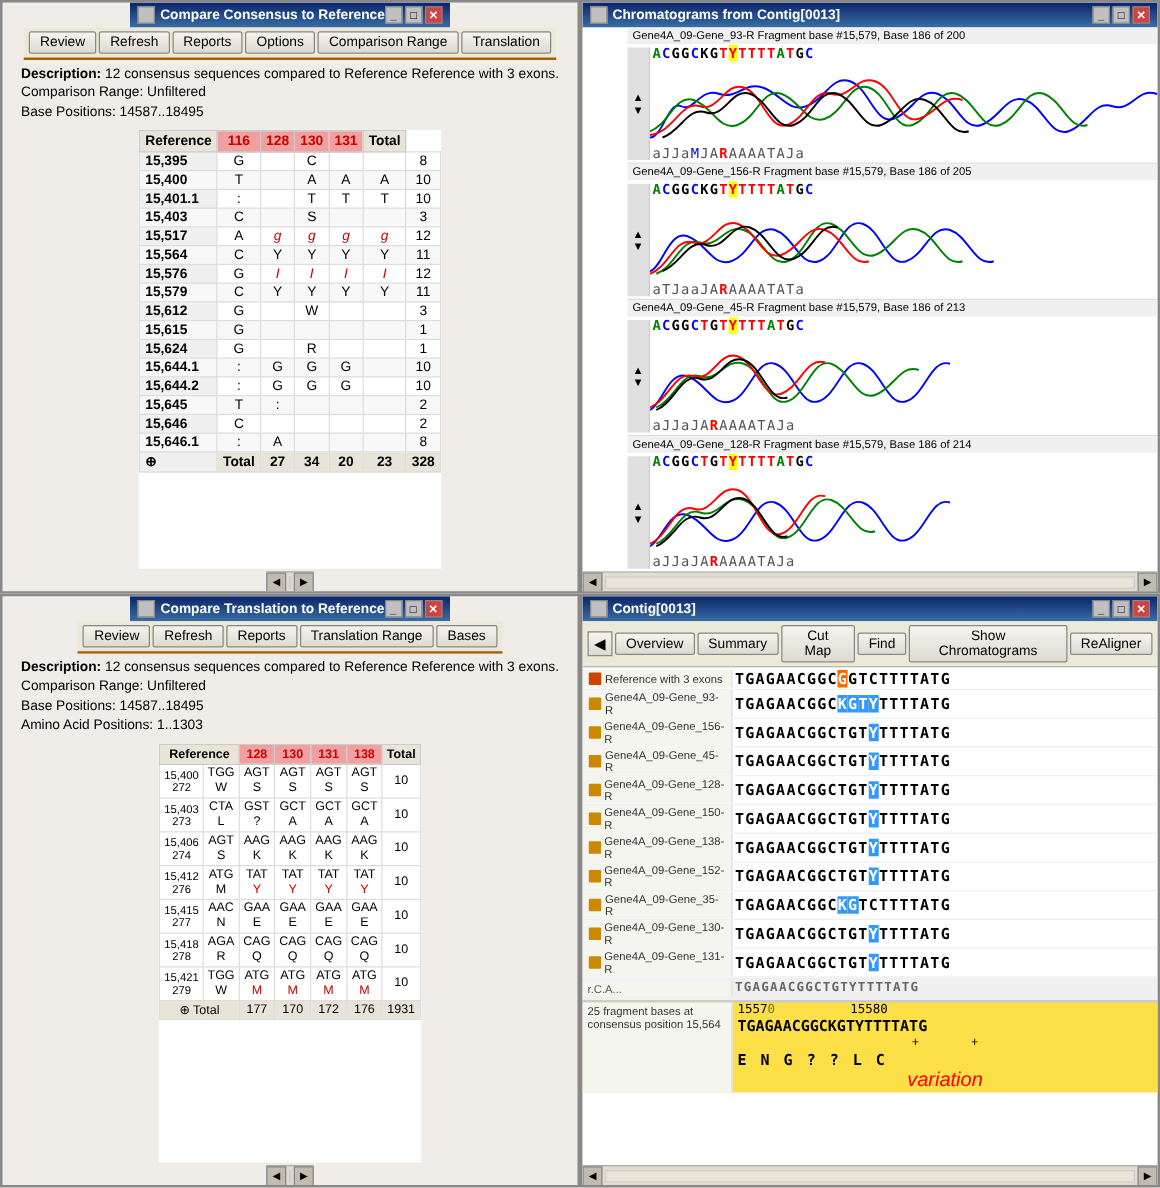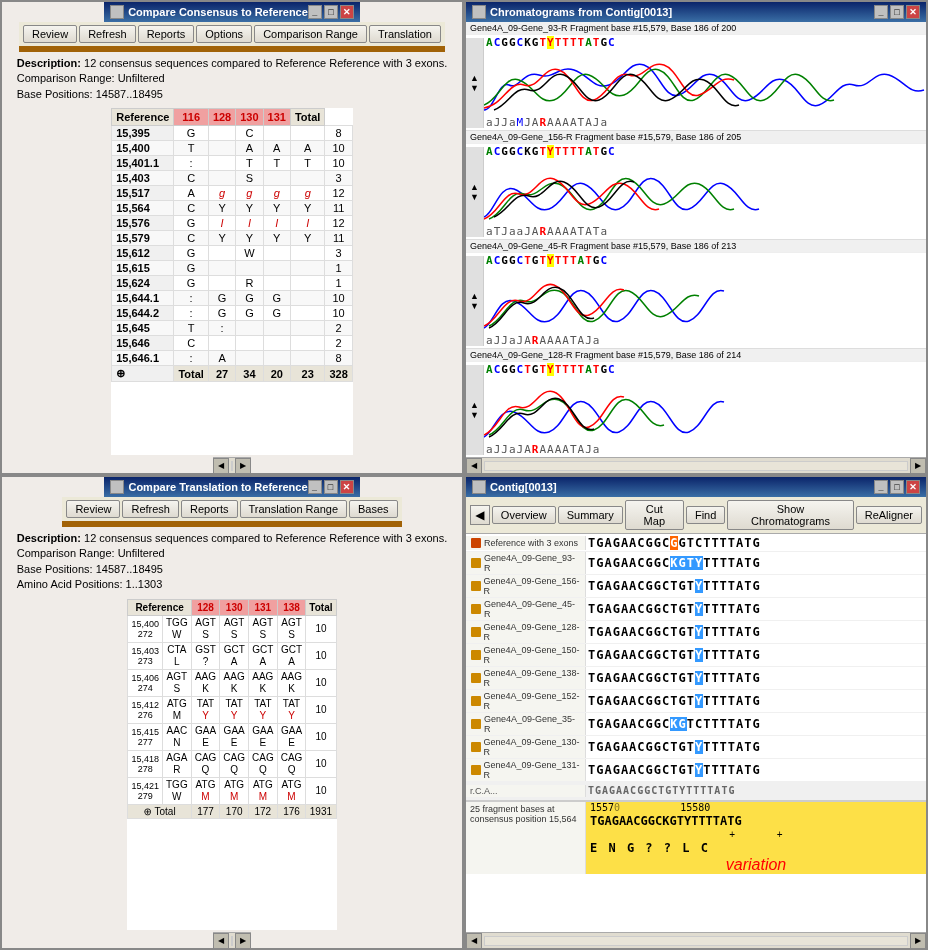--- a/index.html
+++ b/index.html
@@ -65,21 +65,21 @@
       font-size: 9px;
       cursor: pointer;
       color: #000;
     }
     
     .toolbar {
       display: flex;
       gap: 2px;
       padding: 3px 4px;
       background: #ece9d8;
-      border-bottom: 6px solid #a16207;
+      border-bottom: 2px solid #a16207;
     }
     .toolbar-btn {
       padding: 2px 8px;
       background: linear-gradient(to bottom, #f5f4ef, #dedad0);
       border: 1px solid #888;
       border-radius: 2px;
       cursor: pointer;
       font-size: 11px;
     }
     
@@ -169,20 +169,21 @@
       background: #f0ece8;
       display: flex;
       flex-direction: column;
       overflow: hidden;
     }
     .chroma-content {
       flex: 1;
       background: white;
       overflow: hidden;
       position: relative;
+      padding-left: 36px;
     }
     .base-A { color: green; }
     .base-C { color: blue; }
     .base-G { color: black; }
     .base-T { color: red; }
 
     
     .contig-window {
       border: 2px solid #888;
       background: #f0ece8;

